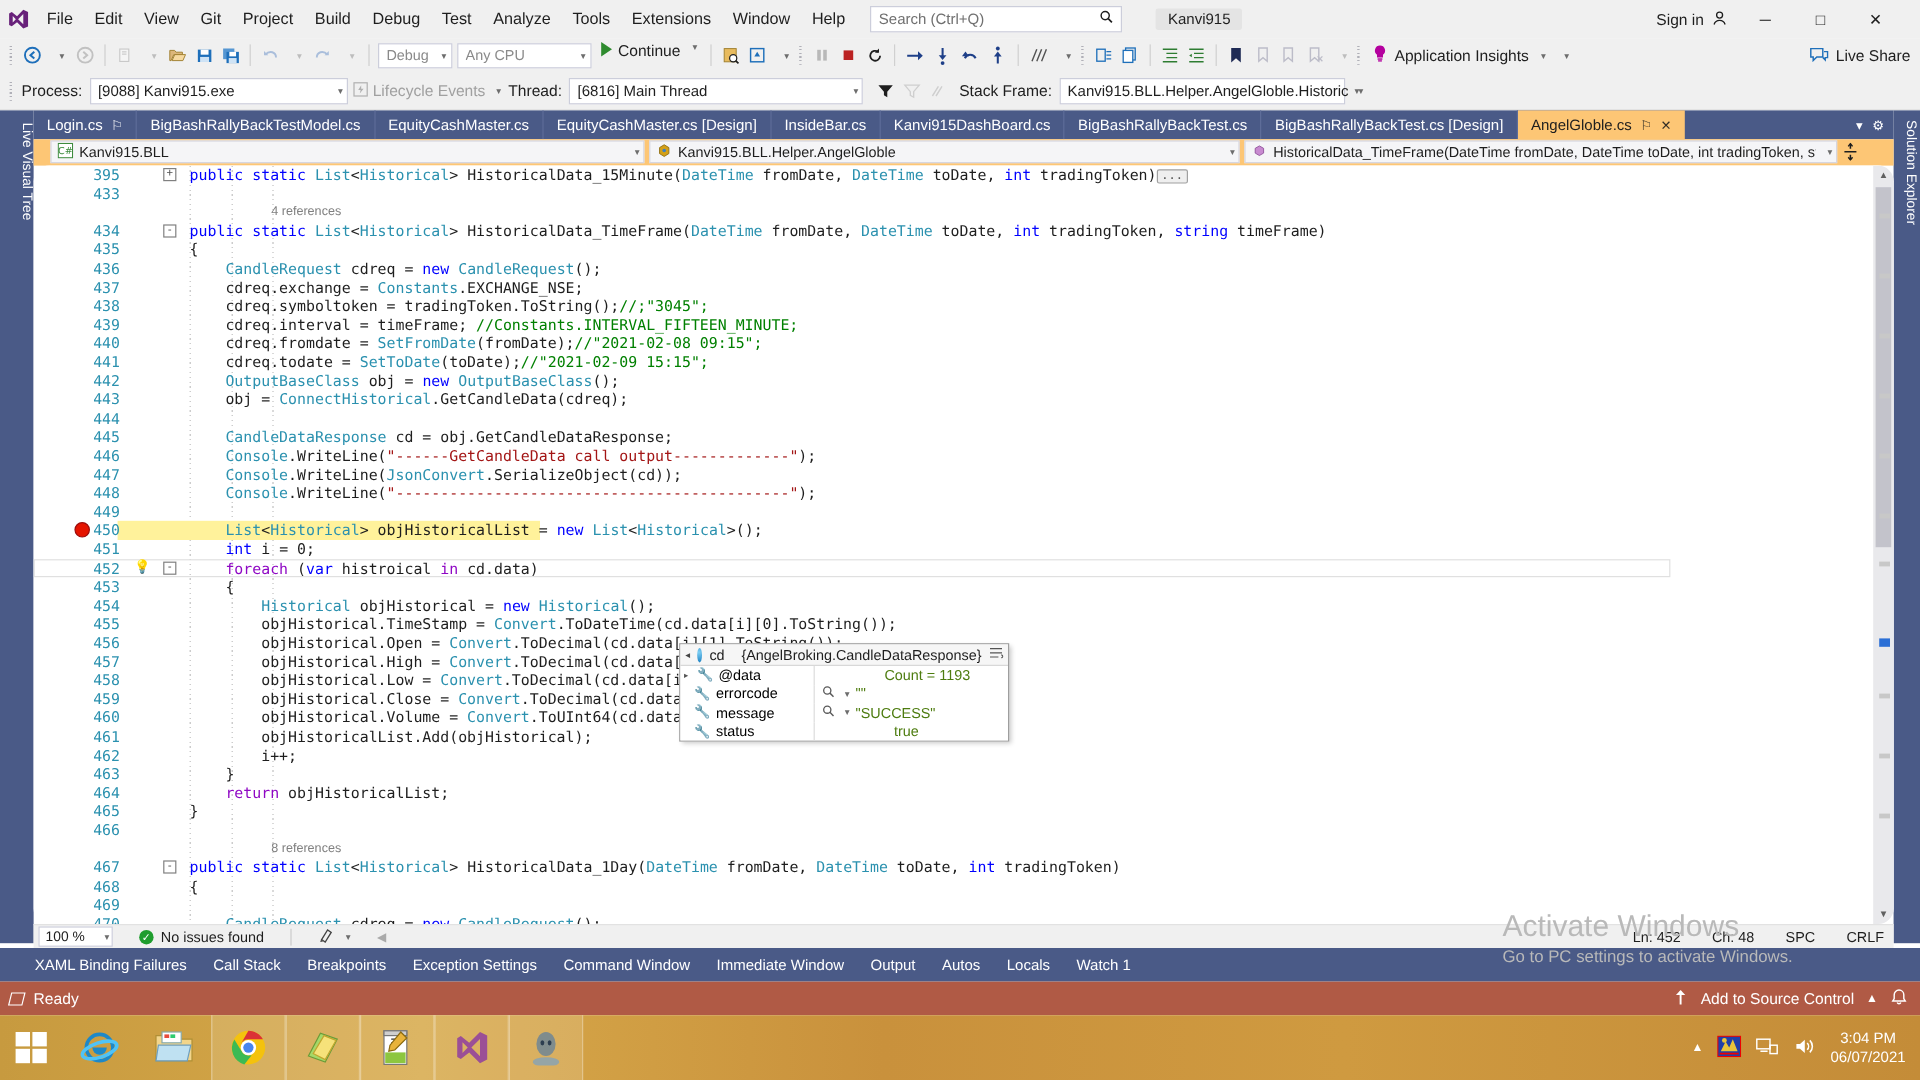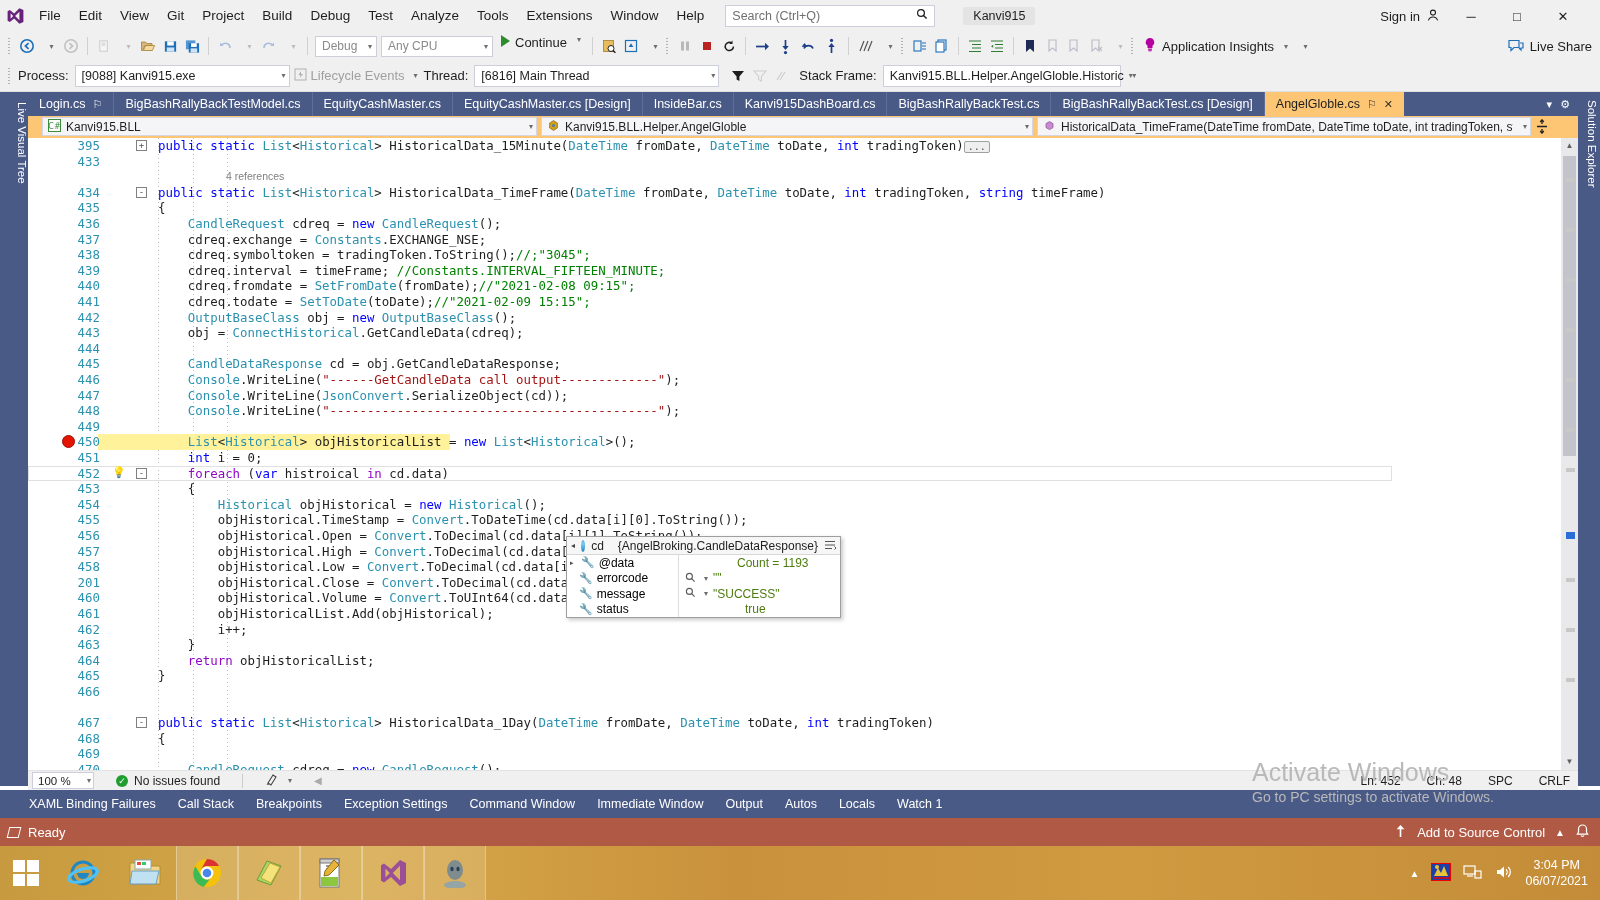--- a/index.html
+++ b/index.html
@@ -126,21 +126,21 @@
   }
   .nav-combo {
     height: 19px; background: #f5f5f7; border: 1px solid #d6d6e0; display: flex;
     align-items: center; padding: 0 3px 0 5px; font-size: 12px; color: #1e1e1e; gap: 5px;
   }
   .nav-combo .nv { flex: 1; overflow: hidden; white-space: nowrap; text-overflow: clip; }
 
   
   .editor {
     position: absolute; left: 28px; top: 138px; width: 1550px; height: 632px;
-    background: #fff; overflow: hidden;
+    background: #fff; overflow: hidden; border-radius: 13px;
   }
   .code-area { position: absolute; left: 0; top: 0; width: 1494px; height: 632px; }
 
   .cl { position: relative; height: 15.6px; font-family: "DejaVu Sans Mono", monospace;
         font-size: 12.4px; line-height: 15.6px; white-space: pre; color: #1e1e1e; }
   .lnum { position: absolute; left: 38px; width: 34px; text-align: right; color: #2b91af;
           font-family: "DejaVu Sans Mono", monospace; font-size: 12.4px; }
   .fold { position: absolute; left: 108px; width: 11px; height: 11px; top: 2px;
           border: 1px solid #808080; color: #505050; font-size: 9px; line-height: 9px;
           text-align: center; background: #fff; }
@@ -703,28 +703,29 @@
         <div class="cl" style="position: absolute; left: 0px; top: 280.8px; width: 100%;"><span class="lnum">449</span><span class="code"></span></div>
         <div class="cl" style="position: absolute; left: 0px; top: 296.4px; width: 100%;"><div class="hl-line" style="top: 0px; left: 70px; width: 352px;"></div><div class="bp-dot" style="top: 1px;"></div><span class="lnum">450</span><span class="code"><span class="pln">    </span><span class="ty">List</span><span class="pln">&lt;</span><span class="ty">Historical</span><span class="pln">&gt; objHistoricalList = </span><span class="kw">new</span><span class="pln"> </span><span class="ty">List</span><span class="pln">&lt;</span><span class="ty">Historical</span><span class="pln">&gt;();</span></span></div>
         <div class="cl" style="position: absolute; left: 0px; top: 312px; width: 100%;"><span class="lnum">451</span><span class="code"><span class="pln">    </span><span class="kw">int</span><span class="pln"> i = </span><span class="num">0</span><span class="pln">;</span></span></div>
         <div class="cl" style="position: absolute; left: 0px; top: 327.6px; width: 100%;"><div class="cur-line-box" style="top: 0px; left: 0px; width: 1364px;"></div><div class="bulb">💡</div><span class="lnum">452</span><span class="fold">-</span><span class="code"><span class="pln">    </span><span class="ctl">foreach</span><span class="pln"> (</span><span class="kw">var</span><span class="pln"> histroical </span><span class="ctl">in</span><span class="pln"> cd.data)</span></span></div>
         <div class="cl" style="position: absolute; left: 0px; top: 343.2px; width: 100%;"><span class="lnum">453</span><span class="code"><span class="pln">    {</span></span></div>
         <div class="cl" style="position: absolute; left: 0px; top: 358.8px; width: 100%;"><span class="lnum">454</span><span class="code"><span class="pln">        </span><span class="ty">Historical</span><span class="pln"> objHistorical = </span><span class="kw">new</span><span class="pln"> </span><span class="ty">Historical</span><span class="pln">();</span></span></div>
         <div class="cl" style="position: absolute; left: 0px; top: 374.4px; width: 100%;"><span class="lnum">455</span><span class="code"><span class="pln">        objHistorical.TimeStamp = </span><span class="ty">Convert</span><span class="pln">.ToDateTime(cd.data[i][0].</span><span class="pln">ToString());</span></span></div>
         <div class="cl" style="position: absolute; left: 0px; top: 390px; width: 100%;"><span class="lnum">456</span><span class="code"><span class="pln">        objHistorical.Open = </span><span class="ty">Convert</span><span class="pln">.ToDecimal(cd.data[i][1].ToString());</span></span></div>
         <div class="cl" style="position: absolute; left: 0px; top: 405.6px; width: 100%;"><span class="lnum">457</span><span class="code"><span class="pln">        objHistorical.High = </span><span class="ty">Convert</span><span class="pln">.ToDecimal(cd.data[i][2].ToString());</span></span></div>
         <div class="cl" style="position: absolute; left: 0px; top: 421.2px; width: 100%;"><span class="lnum">458</span><span class="code"><span class="pln">        objHistorical.Low = </span><span class="ty">Convert</span><span class="pln">.ToDecimal(cd.data[i][3].ToString());</span></span></div>
-        <div class="cl" style="position: absolute; left: 0px; top: 436.8px; width: 100%;"><span class="lnum">201</span><span class="code"><span class="pln">        objHistorical.Close = </span><span class="ty">Convert</span><span class="pln">.ToDecimal(cd.data[i][4].ToString());</span></span></div>
+        <div class="cl" style="position: absolute; left: 0px; top: 436.8px; width: 100%;"><span class="lnum">459</span><span class="code"><span class="pln">        objHistorical.Close = </span><span class="ty">Convert</span><span class="pln">.ToDecimal(cd.data[i][4].ToString());</span></span></div>
         <div class="cl" style="position: absolute; left: 0px; top: 452.4px; width: 100%;"><span class="lnum">460</span><span class="code"><span class="pln">        objHistorical.Volume = </span><span class="ty">Convert</span><span class="pln">.ToUInt64(cd.data[i][5].ToString());</span></span></div>
         <div class="cl" style="position: absolute; left: 0px; top: 468px; width: 100%;"><span class="lnum">461</span><span class="code"><span class="pln">        objHistoricalList.Add(objHistorical);</span></span></div>
         <div class="cl" style="position: absolute; left: 0px; top: 483.6px; width: 100%;"><span class="lnum">462</span><span class="code"><span class="pln">        i++;</span></span></div>
         <div class="cl" style="position: absolute; left: 0px; top: 499.2px; width: 100%;"><span class="lnum">463</span><span class="code"><span class="pln">    }</span></span></div>
         <div class="cl" style="position: absolute; left: 0px; top: 514.8px; width: 100%;"><span class="lnum">464</span><span class="code"><span class="pln">    </span><span class="ctl">return</span><span class="pln"> objHistoricalList;</span></span></div>
         <div class="cl" style="position: absolute; left: 0px; top: 530.4px; width: 100%;"><span class="lnum">465</span><span class="code"><span class="pln">}</span></span></div>
         <div class="cl" style="position: absolute; left: 0px; top: 546px; width: 100%;"><span class="lnum">466</span><span class="code"></span></div>
+        <div class="cl" style="top: 561.6px; position: absolute; left: 0px; width: 100%;"><span class="refline">8 references</span></div>
         <div class="cl" style="position: absolute; left: 0px; top: 577.2px; width: 100%;"><span class="lnum">467</span><span class="fold">-</span><span class="code"><span class="kw">public </span><span class="kw">static </span><span class="ty">List</span><span class="pln">&lt;</span><span class="ty">Historical</span><span class="pln">&gt; HistoricalData_1Day(</span><span class="ty">DateTime</span><span class="pln"> fromDate, </span><span class="ty">DateTime</span><span class="pln"> toDate, </span><span class="kw">int</span><span class="pln"> tradingToken)</span></span></div>
         <div class="cl" style="position: absolute; left: 0px; top: 592.8px; width: 100%;"><span class="lnum">468</span><span class="code"><span class="pln">{</span></span></div>
         <div class="cl" style="position: absolute; left: 0px; top: 608.4px; width: 100%;"><span class="lnum">469</span><span class="code"></span></div>
         <div class="cl" style="position: absolute; left: 0px; top: 624px; width: 100%;"><span class="lnum">470</span><span class="code"><span class="pln">    </span><span class="ty">CandleRequest</span><span class="pln"> cdreq = </span><span class="kw">new</span><span class="pln"> </span><span class="ty">CandleRequest</span><span class="pln">();</span></span></div>
       </div>
 
     <div class="datatip">
       <div class="dt-head">
         <span class="dt-exp">◂</span>
         <span class="dt-bulb"></span>

